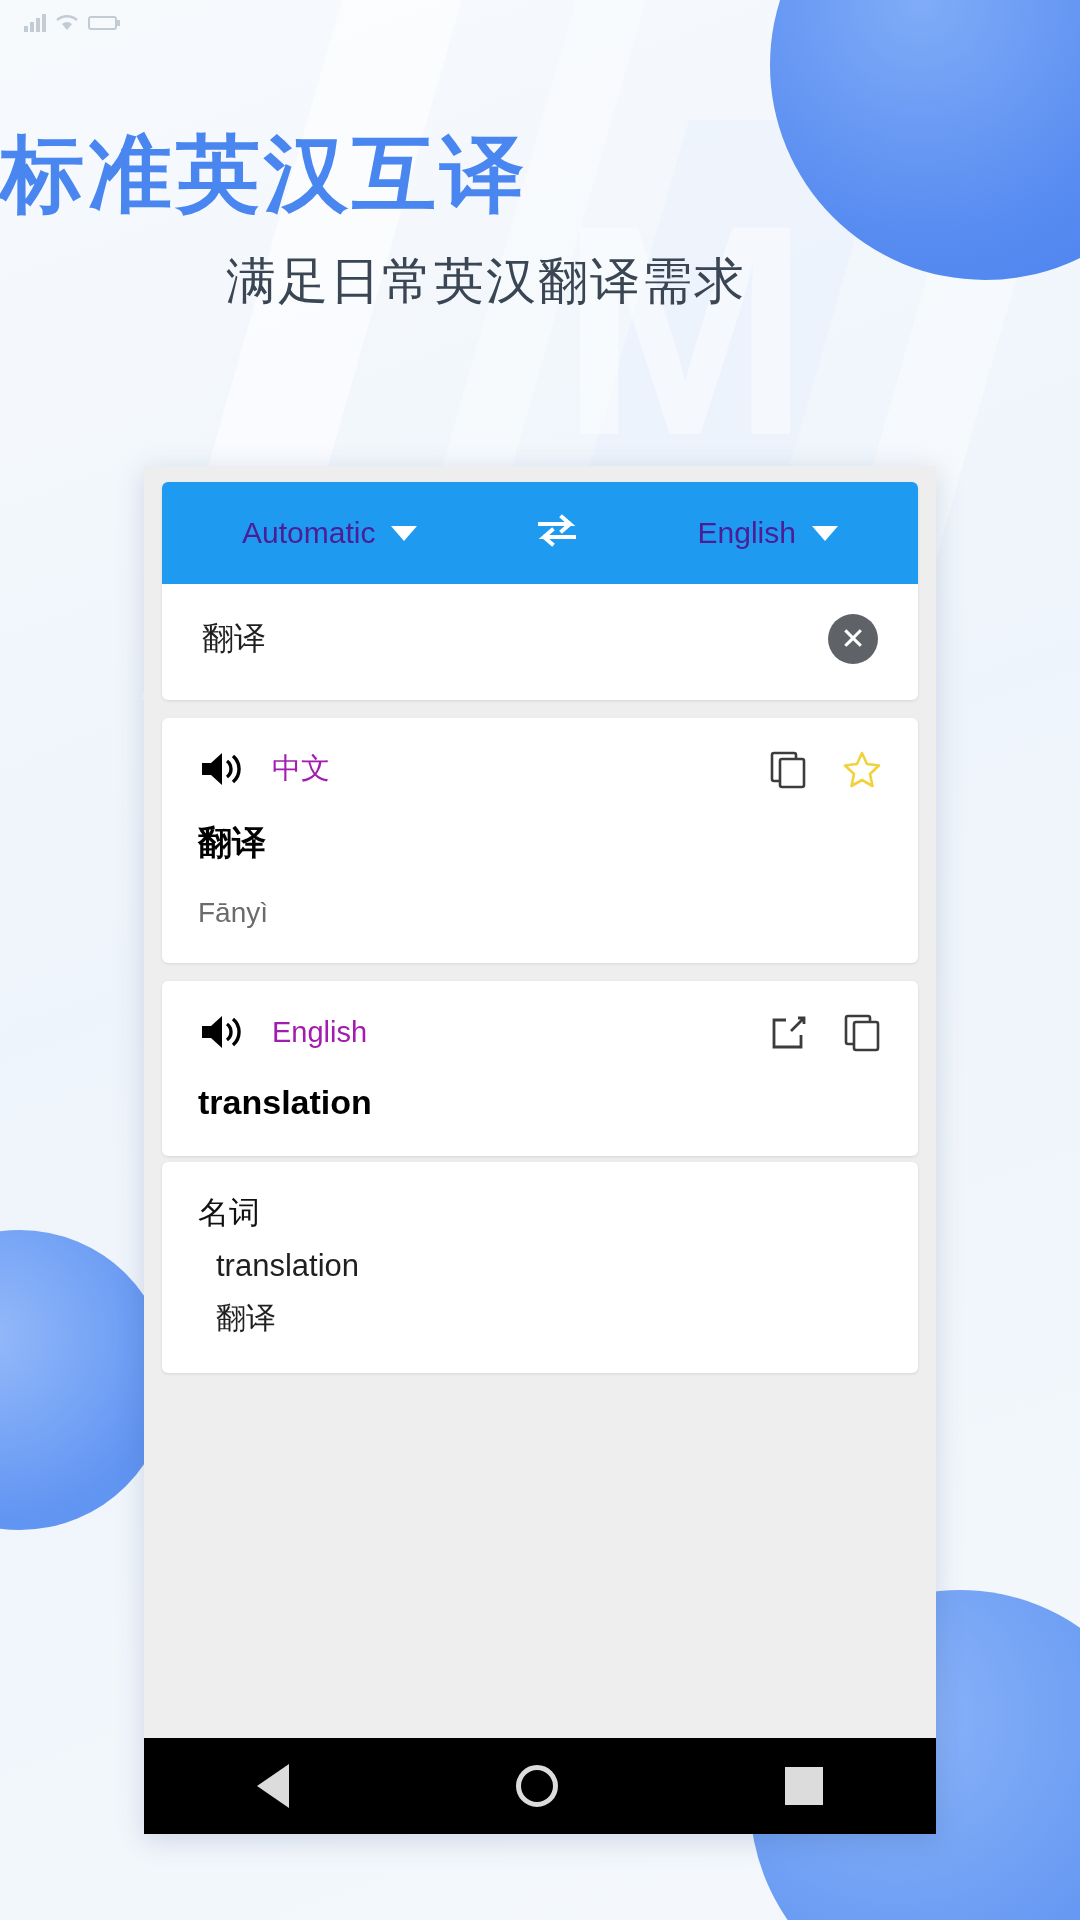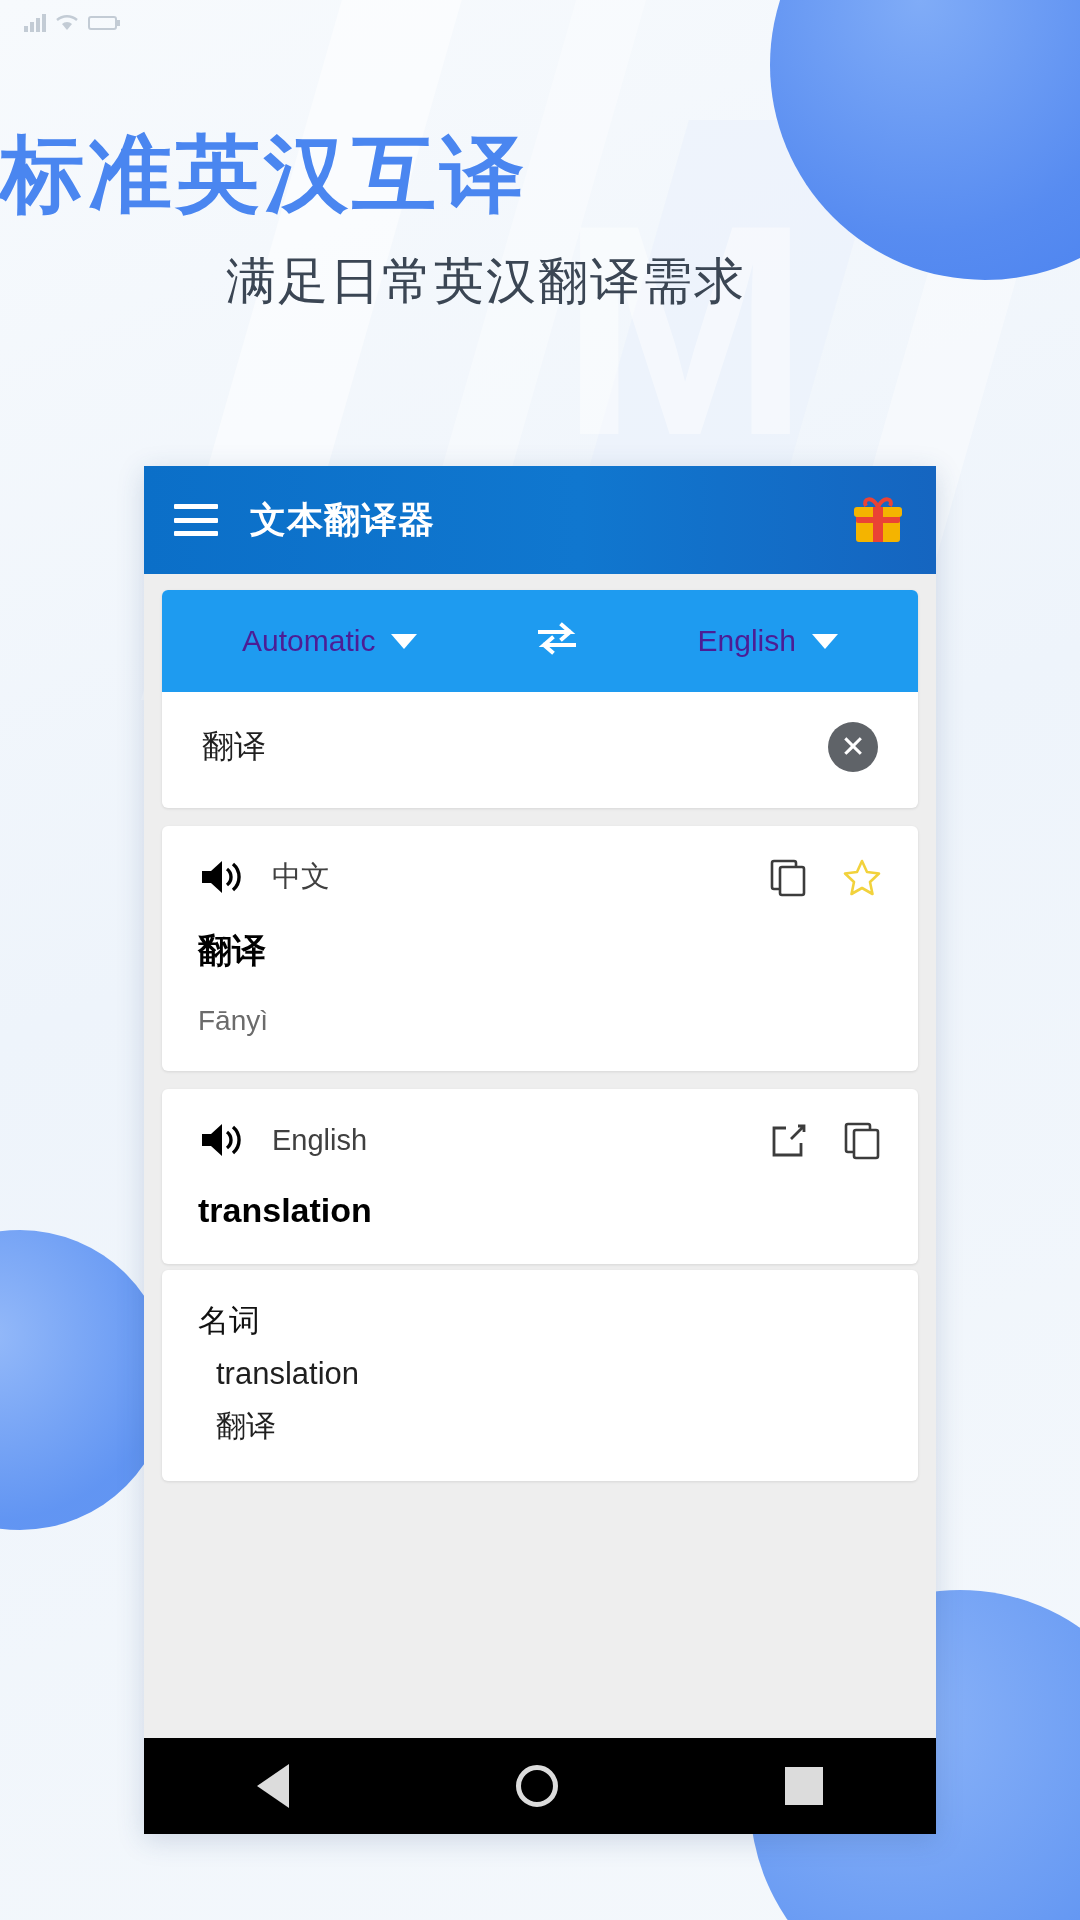--- a/index.html
+++ b/index.html
@@ -77,21 +77,21 @@
   #input-text { font-size:32px; color:#1f1f1f; flex:1; }
   #clear-btn { width:50px; height:50px; border-radius:50%; background:#5f6368; color:#fff;
                display:flex; align-items:center; justify-content:center; font-size:30px;
                line-height:1; cursor:pointer; }
 
   
   .card { margin:18px 18px 0 18px; background:#fff; border-radius:6px;
           box-shadow:0 1px 3px rgba(0,0,0,.10); padding:30px 36px 34px 36px; }
   .card-head { display:flex; align-items:center; }
   .speaker { width:46px; height:42px; margin-right:28px; }
-  .card-lang { font-size:29px; color:#404040; }
+  .card-lang { font-size:29px; color:#a21caf; }
   .card-actions { margin-left:auto; display:flex; align-items:center; gap:34px; }
   .act-icon { width:40px; height:40px; cursor:pointer; }
   .card-main { font-size:34px; font-weight:bold; color:#000; margin-top:30px; }
   .card-pinyin { font-size:28px; color:#6b6b6b; margin-top:31px; }
 
   
   #more-row { padding:26px 36px 16px 36px; }
   #more-link { font-size:29px; color:#1e8ef0; cursor:pointer; }
 
   
@@ -142,39 +142,20 @@
       <rect x="29" y="6" width="3" height="6" fill="#9aa7b6"></rect>
     </svg>
   </div>
 </div>
 
 <div id="promo-title">标准英汉互译</div>
 <div id="promo-sub">满足日常英汉翻译需求</div>
 
 <div id="phone">
 
-  <div id="app-bar">
-    <div id="hamburger">
-      <span></span>
-        <span></span>
-        <span></span>
-    </div>
-    <div id="app-title">文本翻译器</div>
-    <div id="gift-icon">
-      <svg width="56" height="56" viewBox="0 0 56 56">
-        <rect x="6" y="22" width="44" height="28" rx="3" fill="#f4b400"></rect>
-        <rect x="6" y="22" width="44" height="9" rx="2" fill="#ea4335"></rect>
-        <rect x="23" y="22" width="10" height="28" fill="#ea4335"></rect>
-        <rect x="4" y="15" width="48" height="10" rx="3" fill="#f4b400"></rect>
-        <rect x="23" y="15" width="10" height="10" fill="#ea4335"></rect>
-        <path d="M28 15 c-6 -12 -16 -8 -12 -1" stroke="#ea4335" stroke-width="4" fill="none"></path>
-        <path d="M28 15 c6 -12 16 -8 12 -1" stroke="#ea4335" stroke-width="4" fill="none"></path>
-      </svg>
-    </div>
-  </div>
 
   <div id="trans-panel">
     <div id="lang-bar">
       <div class="lang-chip" id="src-chip">
         <span>Automatic</span>
         <span class="caret"></span>
       </div>
       <div id="swap-icon">
         <svg width="46" height="34" viewBox="0 0 46 34">
           <path d="M6 11 H36 L28 4 M36 11 L28 18" stroke="#fff" stroke-width="4" fill="none" stroke-linecap="square"></path>

